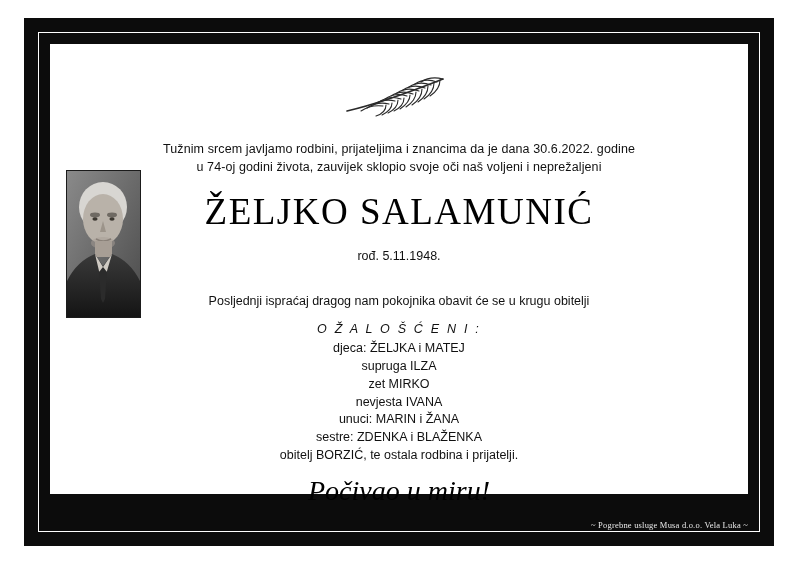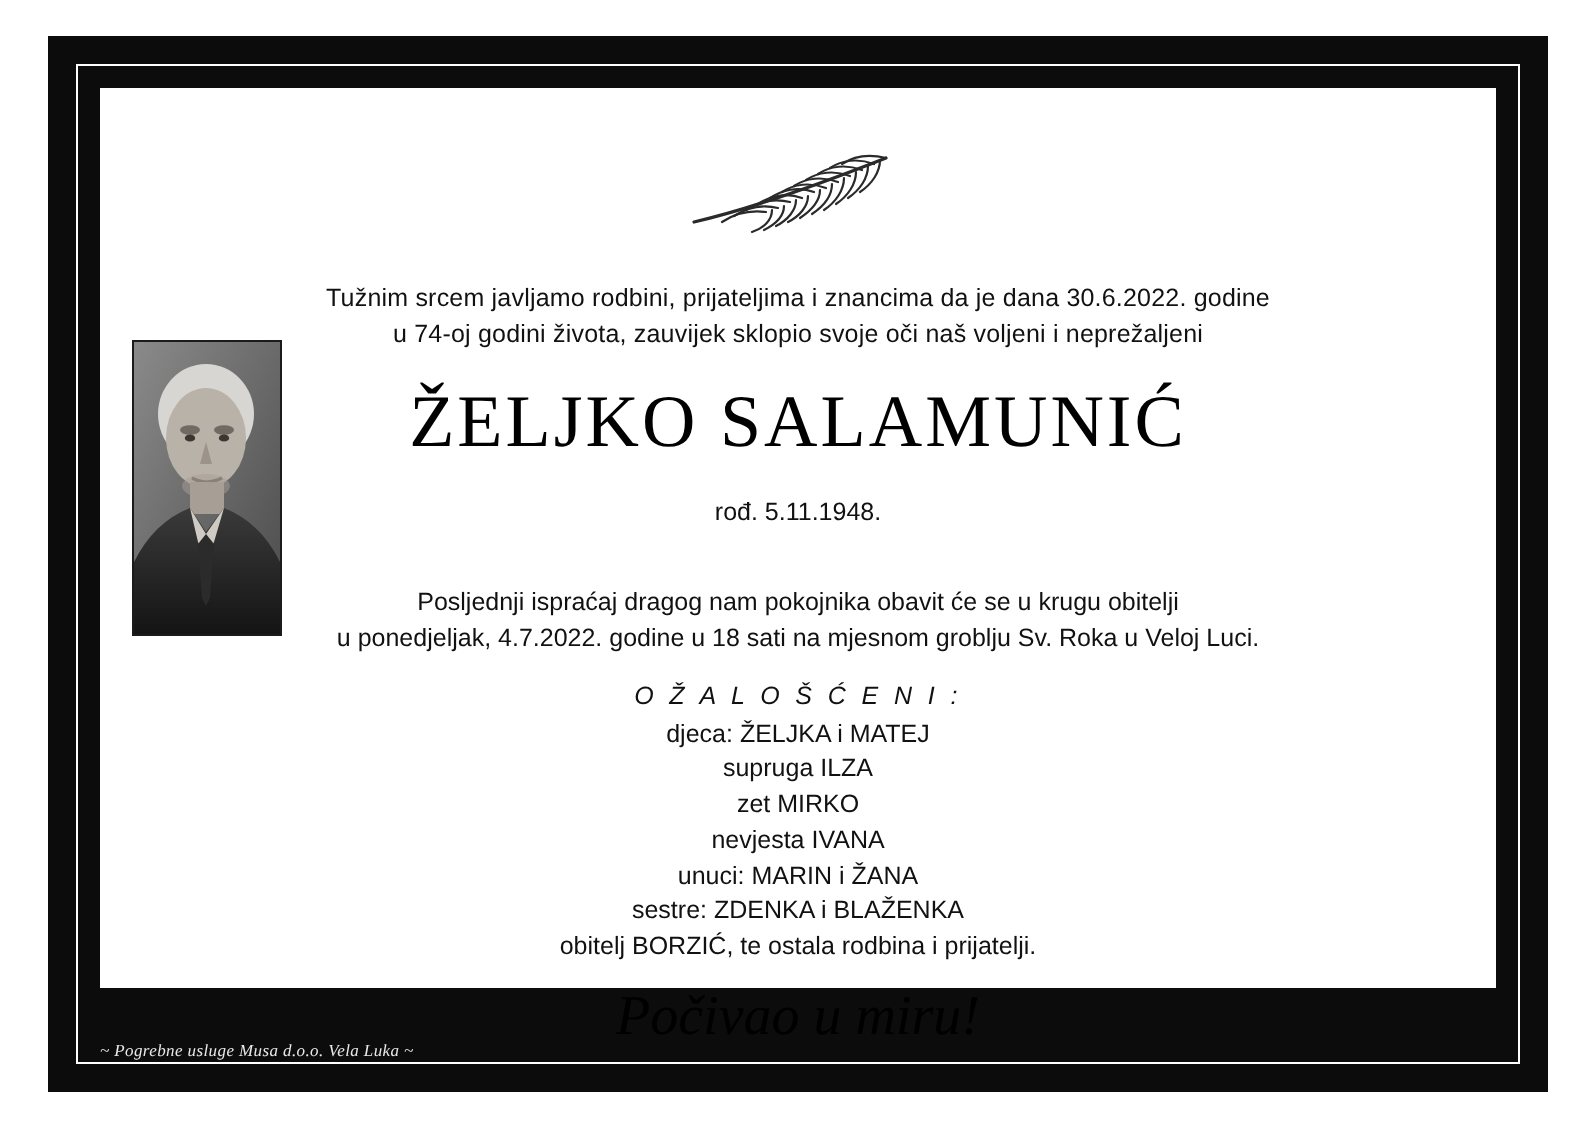--- a/index.html
+++ b/index.html
@@ -141,26 +141,25 @@
     border: 1px solid #1b1b1b;
     overflow: hidden;
   }
   .photo svg { display: block; }
 
   .footer {
     position: absolute;
     left: 26px;
     right: 26px;
     bottom: 16px;
-    text-align: left;
+    text-align: right;
     color: #e9e9e9;
     font-size: 8.5px;
     font-family: "Liberation Serif", serif;
     letter-spacing: 0.2px;
-    font-style: italic;
   }
 </style>
 </head>
 <body>
 
 <div class="page">
 
   <div class="obituary">
     <div class="inner-rule"></div>
 
@@ -199,21 +198,20 @@
         <div>Tužnim srcem javljamo rodbini, prijateljima i znancima da je dana 30.6.2022. godine</div>
         <div>u 74-oj godini života, zauvijek sklopio svoje oči naš voljeni i neprežaljeni</div>
       </div>
 
       <div class="name">ŽELJKO SALAMUNIĆ</div>
 
       <div class="born">rođ. 5.11.1948.</div>
 
       <div class="funeral">
         <div>Posljednji ispraćaj dragog nam pokojnika obavit će se u krugu obitelji</div>
-        <div>u ponedjeljak, 4.7.2022. godine u 18 sati na mjesnom groblju Sv. Roka u Veloj Luci.</div>
       </div>
 
       <div class="mourners-heading">O Ž A L O Š Ć E N I :</div>
 
       <div class="mourners">
         <div>djeca: ŽELJKA i MATEJ</div>
         <div>supruga ILZA</div>
         <div>zet MIRKO</div>
         <div>nevjesta IVANA</div>
         <div>unuci: MARIN i ŽANA</div>

